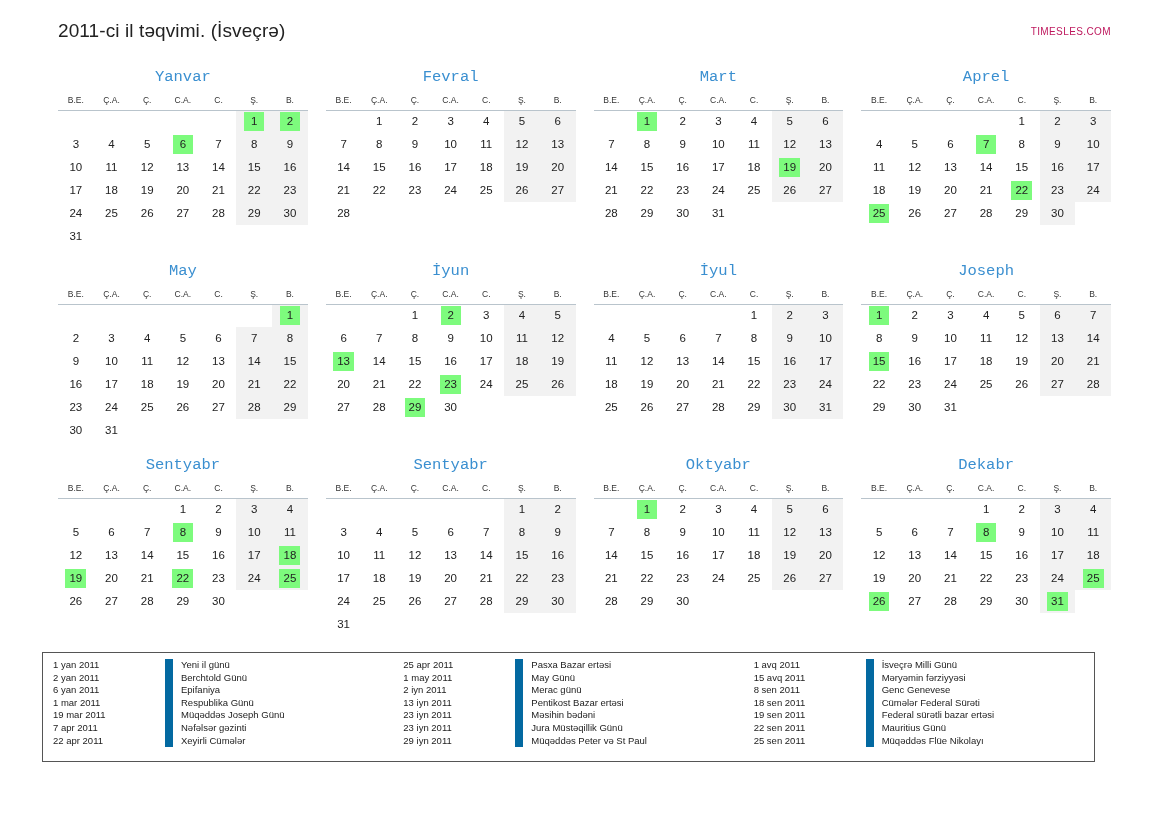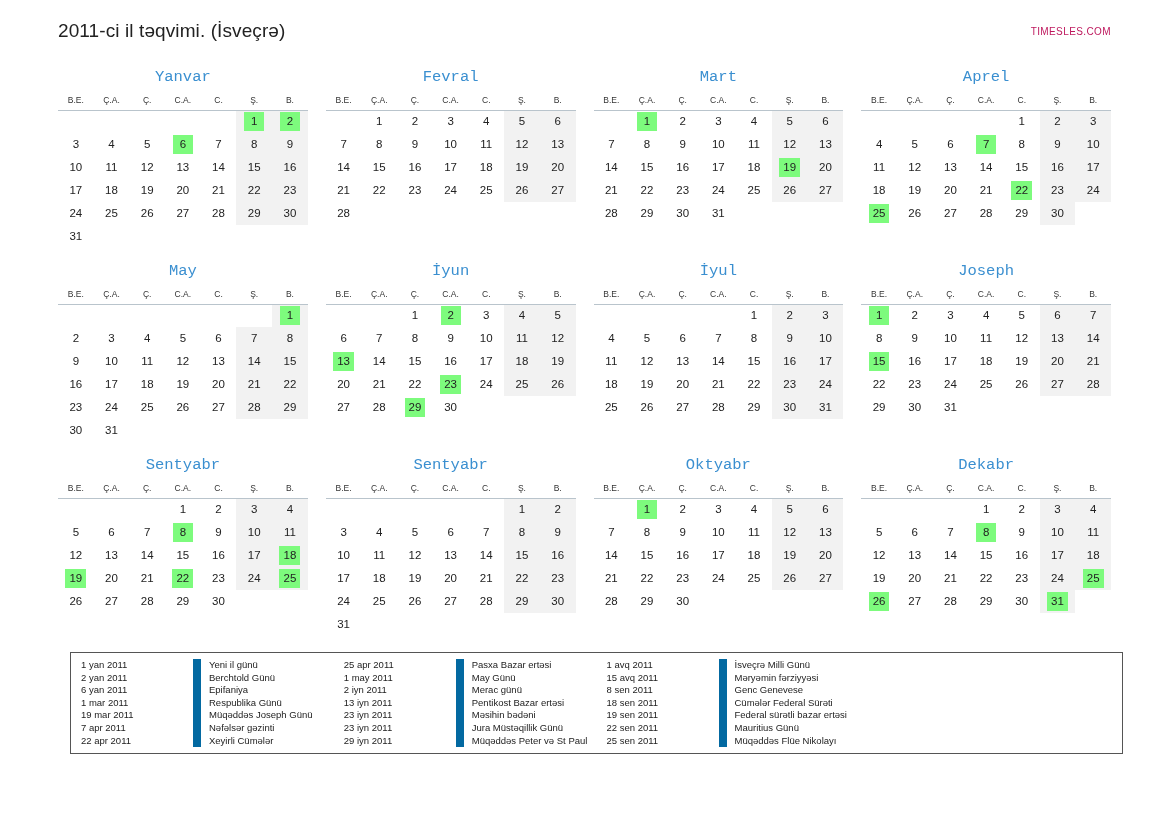--- a/index.html
+++ b/index.html
@@ -80,28 +80,28 @@
     display: inline-block;
     min-width: 20px;
     padding: 2px 4px;
     line-height: 15px;
   }
   td .d { display: inline-block; min-width: 20px; line-height: 19px; }
   td.empty { background: transparent; }
   
   .legend {
     position: absolute;
-    left: 70px;
+    left: 42px;
     top: 652px;
     width: 1053px;
     border: 1px solid #555;
     background: #fff;
     display: grid;
-    grid-template-columns: repeat(4, 1fr);
-    padding: 6px 0 6px 0;
+    grid-template-columns: repeat(3, 1fr);
+    padding: 6px 0 14px 0;
   }
   .legend-col {
     display: flex;
     padding: 0 6px 0 10px;
   }
   .legend-dates {
     width: 108px;
     flex: 0 0 108px;
   }
   .legend-names {

